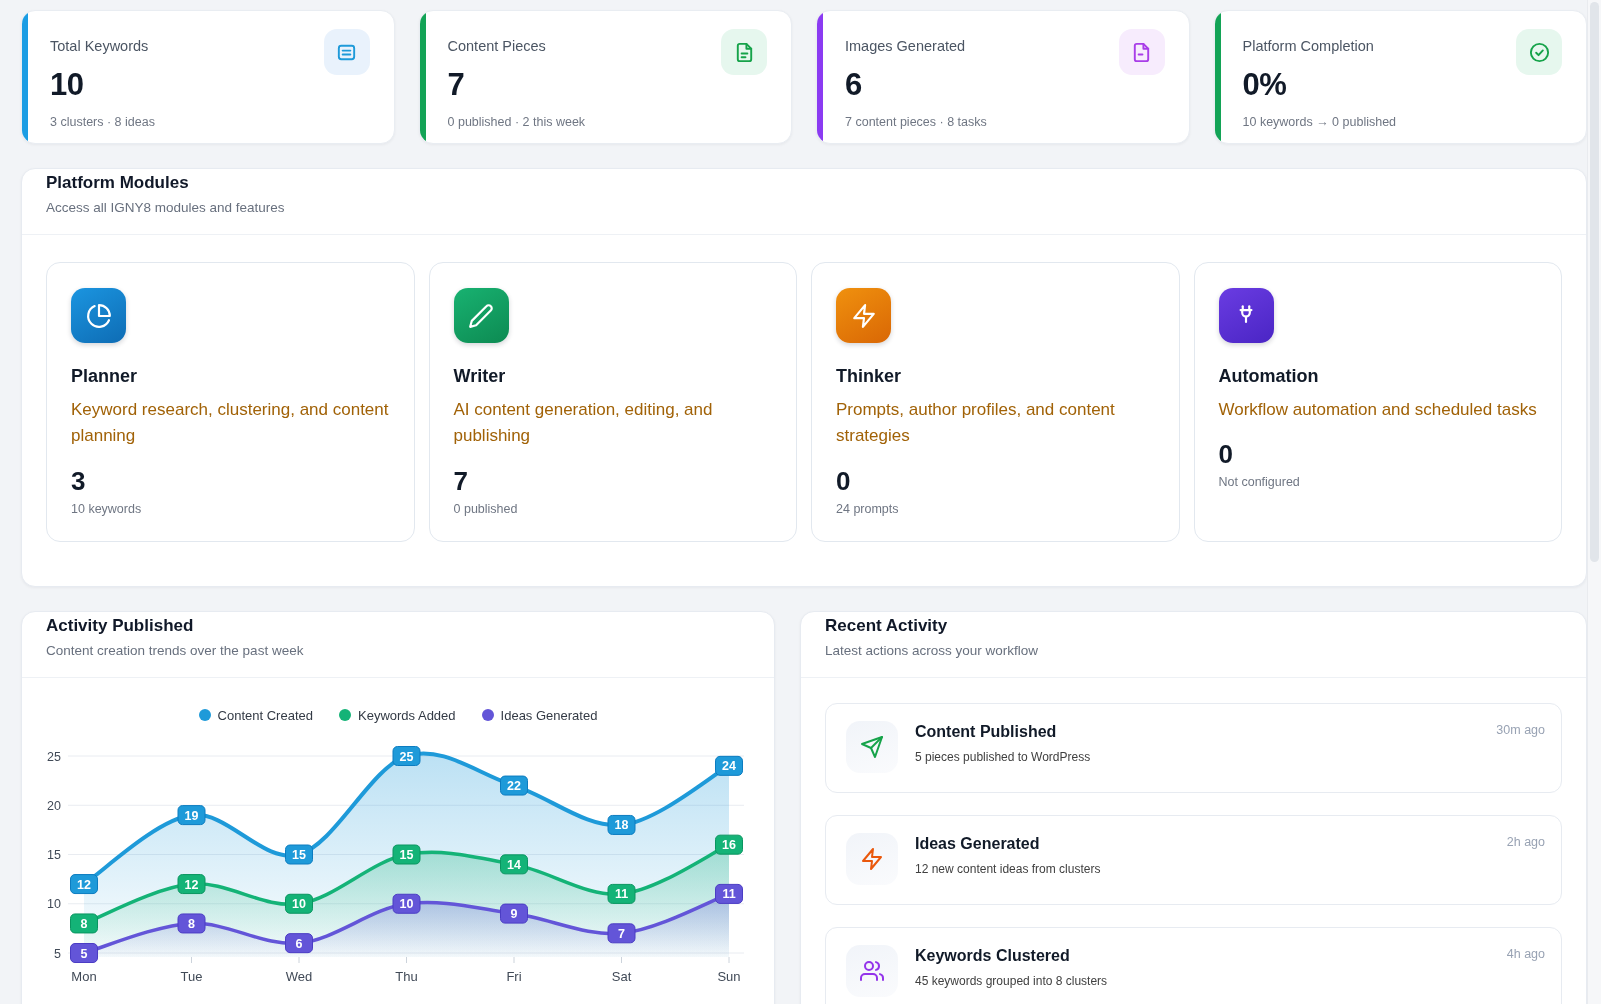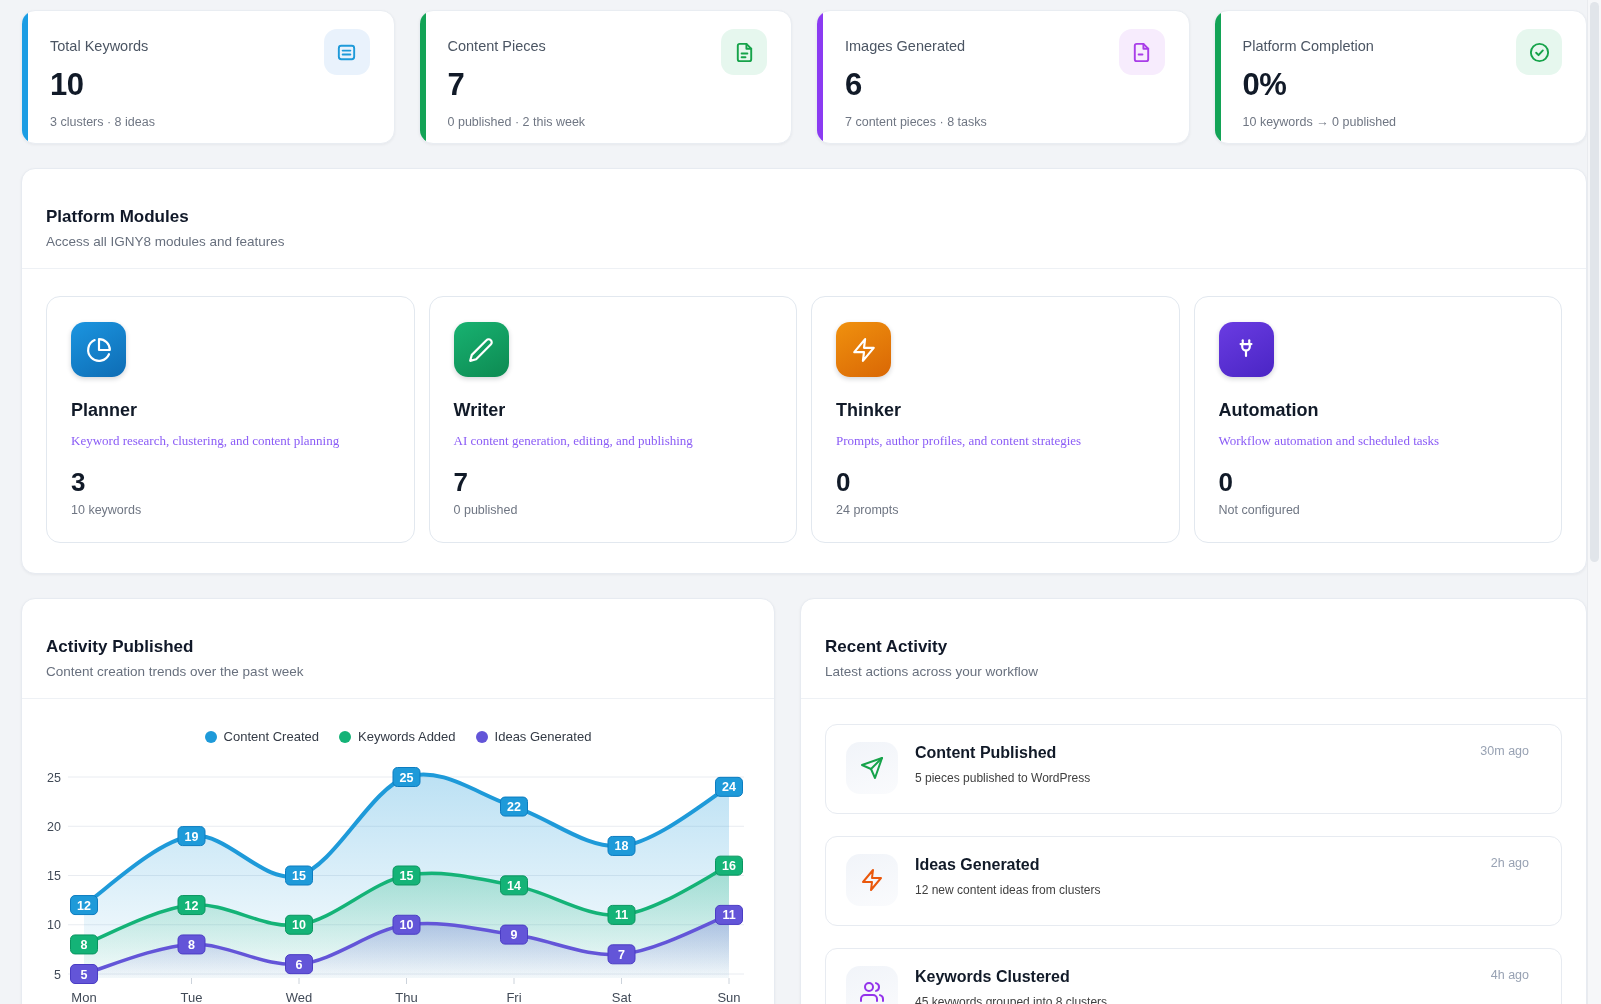--- a/index.html
+++ b/index.html
@@ -3,76 +3,76 @@
 <meta charset="utf-8">
 <style>
   * { margin:0; padding:0; box-sizing:border-box; }
   html,body { width:1601px; height:1004px; overflow:hidden; }
   body { font-family:"Liberation Sans","DejaVu Sans",sans-serif; background:#f2f4f7; color:#101828; }
   .viewport { position:relative; width:1601px; height:1004px; overflow:hidden; }
   .content { position:absolute; left:21px; top:10px; width:1566px; }
 
   
   .panel { background:#fff; border:1px solid #e7ebf1; border-radius:14px; box-shadow:0 1px 3px rgba(16,24,40,.05); }
-  .panel-header { padding:38px 24px 19px; border-bottom:1px solid #eef1f5; }
+  .panel-header { padding:4px 24px 19px; border-bottom:1px solid #eef1f5; }
   .panel-title { font-size:17px; font-weight:700; color:#101828; }
   .panel-sub { font-size:13.5px; color:#68707e; margin-top:7px; }
 
   
   .stats-row { display:grid; grid-template-columns:repeat(4,1fr); gap:24px; }
   .stat-card { position:relative; background:#fff; border:1px solid #e9edf2; border-radius:14px;
                padding:18px 24px 20px 28px; overflow:hidden; box-shadow:0 1px 3px rgba(16,24,40,.05); height:134px; }
   .stat-accent { position:absolute; left:0; top:0; bottom:0; width:6px; border-radius:6px 0 0 6px; }
   .stat-top { display:flex; justify-content:space-between; align-items:flex-start; }
   .stat-title { font-size:14.5px; color:#4b5563; margin-top:9px; }
   .chip { width:46px; height:46px; border-radius:13px; display:flex; align-items:center; justify-content:center; flex:0 0 auto; }
   .chip svg { width:23px; height:23px; }
   .chip-blue   { background:#e9f2fc; color:#1e9ad9; }
   .chip-green  { background:#e6f7ee; color:#16a34a; }
   .chip-purple { background:#f7ecfd; color:#a93ee8; }
   .stat-value { font-size:31px; font-weight:800; letter-spacing:-.5px; color:#111a28; margin-top:-8px; }
   .stat-sub { font-size:12.5px; color:#6f7683; margin-top:12px; }
 
   
   .modules-panel { margin-top:24px; }
-  .modules-grid { display:grid; grid-template-columns:repeat(4,1fr); gap:14px; padding:27px 24px 30px; }
+  .modules-grid { display:grid; grid-template-columns:repeat(4,1fr); gap:14px; padding:27px 24px 44px; }
   .module-card { border:1px solid #e2e8ef; border-radius:14px; padding:25px 24px; min-height:230px; cursor:pointer; background:#fff; }
   .module-icon { width:55px; height:55px; border-radius:14px; display:flex; align-items:center; justify-content:center; color:#fff;
                  box-shadow:0 2px 5px rgba(16,24,40,.18); }
   .module-icon svg { width:26px; height:26px; }
   .grad-blue   { background:linear-gradient(150deg,#1b95e0,#0e6cb4); }
   .grad-green  { background:linear-gradient(150deg,#18b271,#0d8a52); }
   .grad-orange { background:linear-gradient(150deg,#f0910e,#d96705); }
   .grad-purple { background:linear-gradient(150deg,#6a3ce2,#4a25c4); }
   .module-name { font-size:18px; font-weight:800; color:#111a28; margin-top:23px; }
-  .module-desc { font-size:13px; color:#8b5cf6; line-height:1.55; margin-top:10px;font-family:Liberation Serif, serif; }
+  .module-desc { font-size:17px; color:#a16207; line-height:1.55; margin-top:10px; }
   .module-count { font-size:26px; font-weight:800; color:#111a28; margin-top:16px; }
   .module-sub { font-size:12.5px; color:#6f7683; margin-top:5px; }
 
   
   .bottom-row { display:grid; grid-template-columns:754px 1fr; gap:25px; margin-top:24px; align-items:start; }
 
   
-  .legend { display:flex; justify-content:center; gap:20px; padding-top:30px; }
+  .legend { display:flex; justify-content:center; gap:26px; padding-top:30px; }
   .legend-item { display:flex; align-items:center; gap:7px; cursor:pointer; }
   .legend-dot { width:12px; height:12px; border-radius:50%; }
   .legend-label { font-size:13px; color:#333a45; }
   .chart-wrap { padding:8px 10px 20px; }
   #trend-chart { display:block; width:734px; height:300px; }
 
   
   .activity-list { display:flex; flex-direction:column; gap:22px; padding:25px 24px 28px; }
   .activity-item { position:relative; display:flex; gap:17px; align-items:flex-start; border:1px solid #e7ebf1;
                    border-radius:12px; padding:17px 20px 19px; background:#fff; cursor:pointer; }
   .act-chip { width:52px; height:52px; border-radius:14px; background:linear-gradient(160deg,#f1f4f9,#fafbfd);
               display:flex; align-items:center; justify-content:center; flex:0 0 auto; }
   .act-chip svg { width:24px; height:24px; }
   .activity-title { font-size:16px; font-weight:800; color:#111a28; margin-top:2px; }
   .activity-desc { font-size:12px; color:#404040; margin-top:9px; }
-  .activity-time { position:absolute; right:32px; top:19px; font-size:12.5px; color:#98a2b3; }
+  .activity-time { position:absolute; right:16px; top:19px; font-size:12.5px; color:#98a2b3; }
 
   
   .scrollbar { position:absolute; right:0; top:0; width:14px; height:1004px; background:#f6f7f9; border-left:1px solid #e9ebef; }
   .scrollbar-thumb { position:absolute; left:2px; top:2px; width:9px; height:560px; border-radius:5px; background:#e1e5ea; }
 
   svg.icon { fill:none; stroke:currentColor; stroke-width:2; stroke-linecap:round; stroke-linejoin:round; }
 </style>
 </head>
 <body>
 

